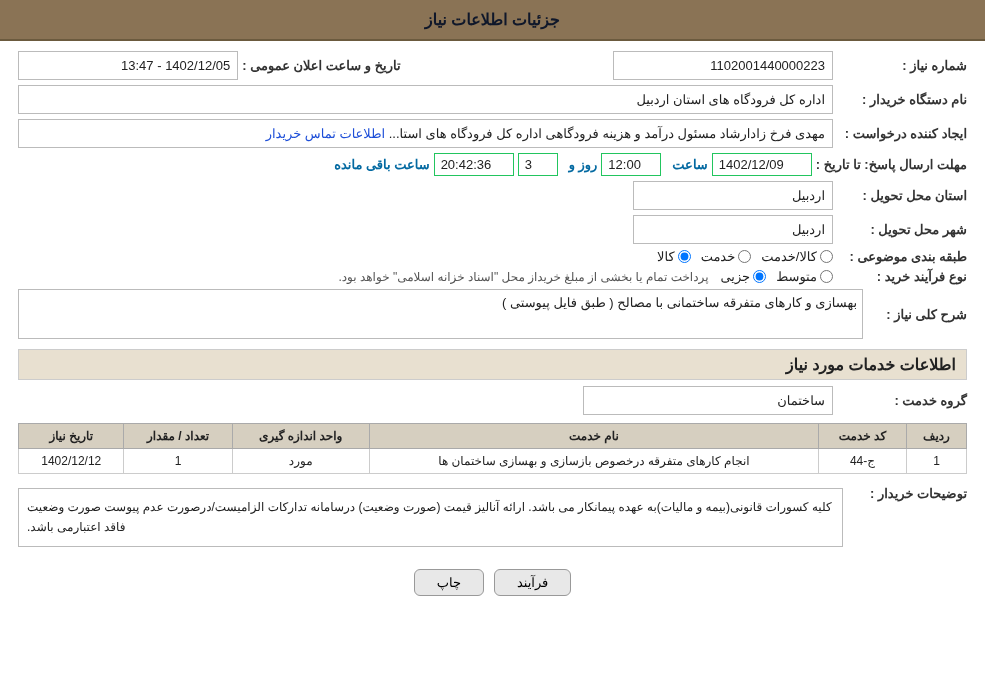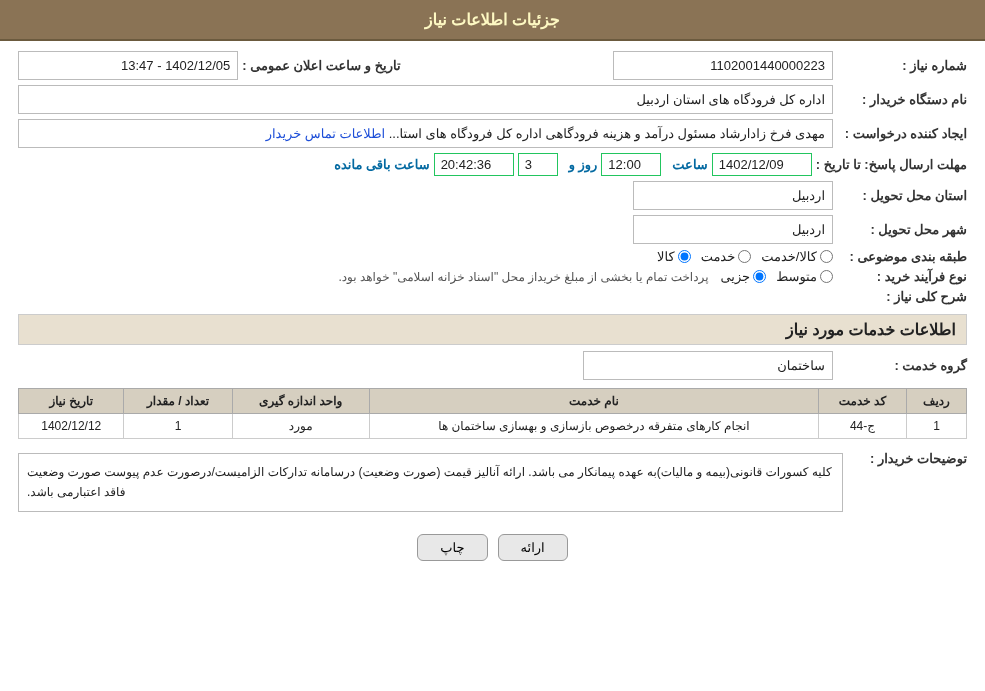--- a/index.html
+++ b/index.html
@@ -11,21 +11,21 @@
       color: #222;
     }
     .page-wrapper {
       max-width: 985px;
       margin: 0 auto;
       background: #fff;
       min-height: 691px;
     }
     .header-bar {
       background: #8a7355;
-      color: #fef9c3;
+      color: #0f172a;
       text-align: center;
       font-size: 16px;
       font-weight: bold;
       padding: 10px 0;
       border-bottom: 2px solid #6b5a3e;
     }
     .content-area {
       padding: 10px 18px;
     }
     .section-title {
@@ -226,20 +226,21 @@
         <div class="radio-item">
           <input type="radio" name="farayand" checked="" style="">
           <span>جزیی</span>
         </div>
       </div>
       <span style="margin-right:8px; color:#555; font-size:12px;">پرداخت تمام یا بخشی از مبلغ خریداز محل "اسناد خزانه اسلامی" خواهد بود.</span>
     </div>
 
     <div class="info-row">
       <span class="info-label" style="min-width:100px;">شرح کلی نیاز :</span>
+      <div class="text-area-box">بهسازی و کارهای متفرقه ساختمانی با مصالح ( طبق فایل پیوستی )</div>
     </div>
 
     <div class="section-title">اطلاعات خدمات مورد نیاز</div>
 
     <div class="info-row">
       <span class="info-label">گروه خدمت :</span>
       <div class="info-value" style="min-width:150px; max-width:250px;">ساختمان</div>
     </div>
 
     <table class="data-table">
@@ -267,18 +268,18 @@
 
     <div class="info-row" style="align-items: flex-start;">
       <span class="info-label" style="min-width:120px; padding-top:4px;">توضیحات خریدار :</span>
       <div class="note-box" style="flex:1;">
         <span>کلیه کسورات قانونی(بیمه و مالیات)به عهده پیمانکار می باشد.
 ارائه آنالیز قیمت (صورت وضعیت) درسامانه تداركات الزامیست/درصورت عدم پیوست صورت وضعیت فاقد اعتبارمی باشد.</span>
       </div>
     </div>
 
     <div class="button-row">
-      <button class="btn">ارائه</button>
+      <button class="btn">فرآیند</button>
       <button class="btn">چاپ</button>
     </div>
 
   </div>
 </div>
 
 </body></html>

